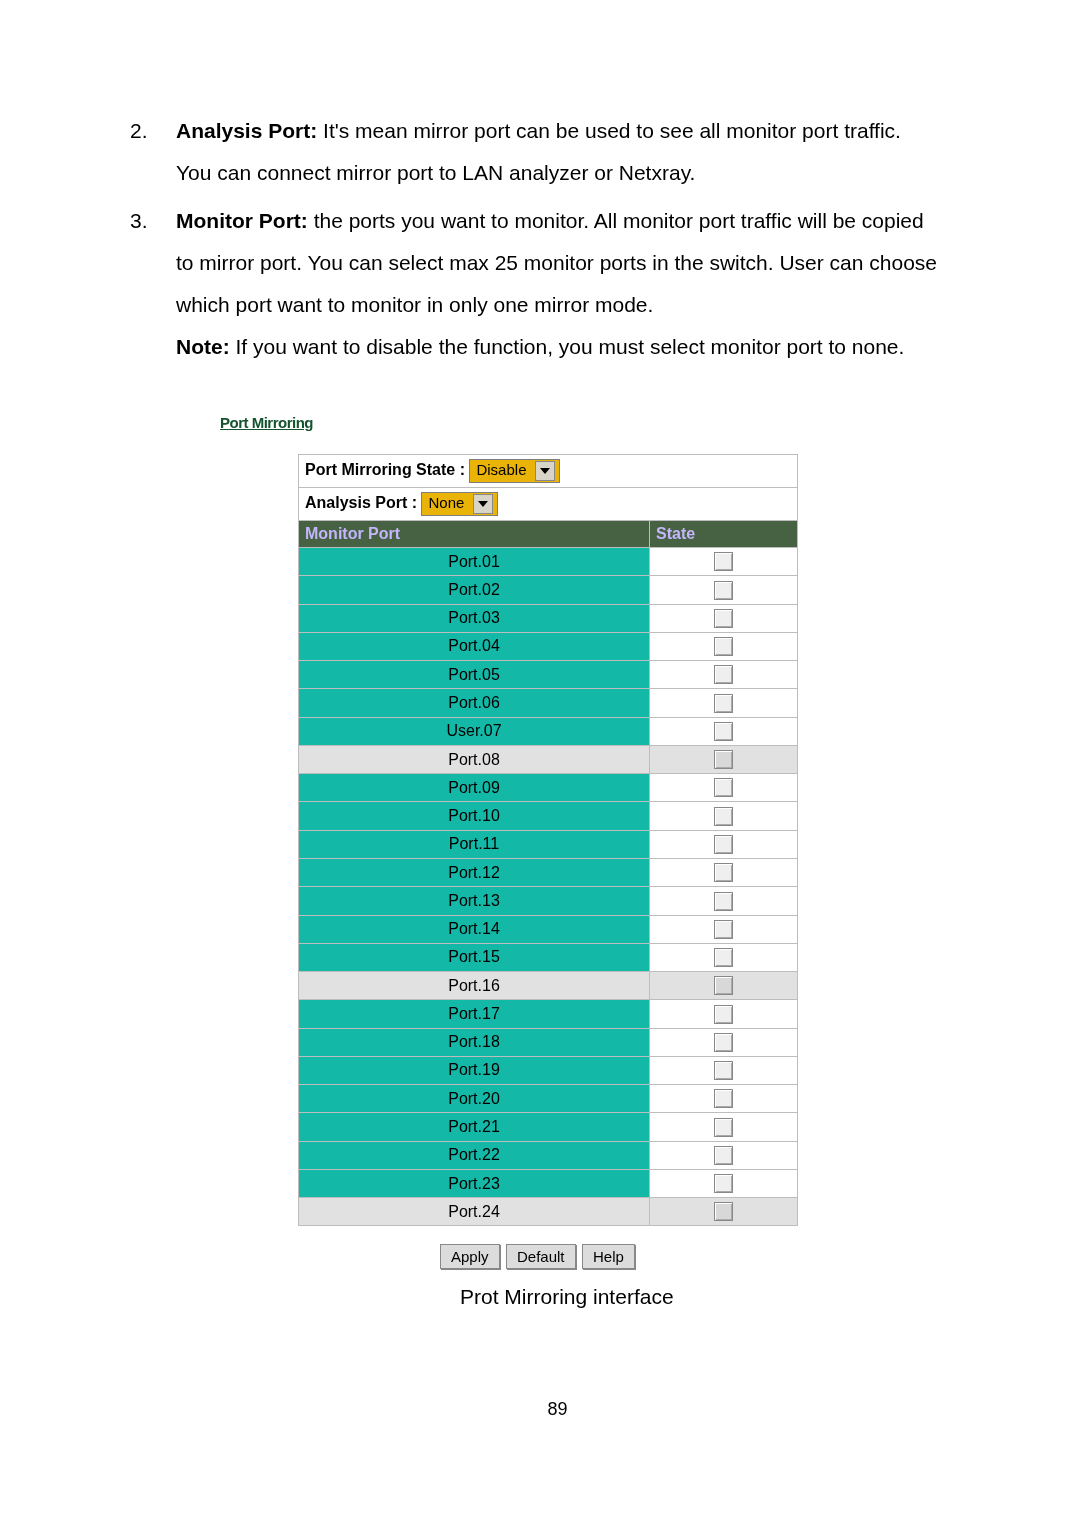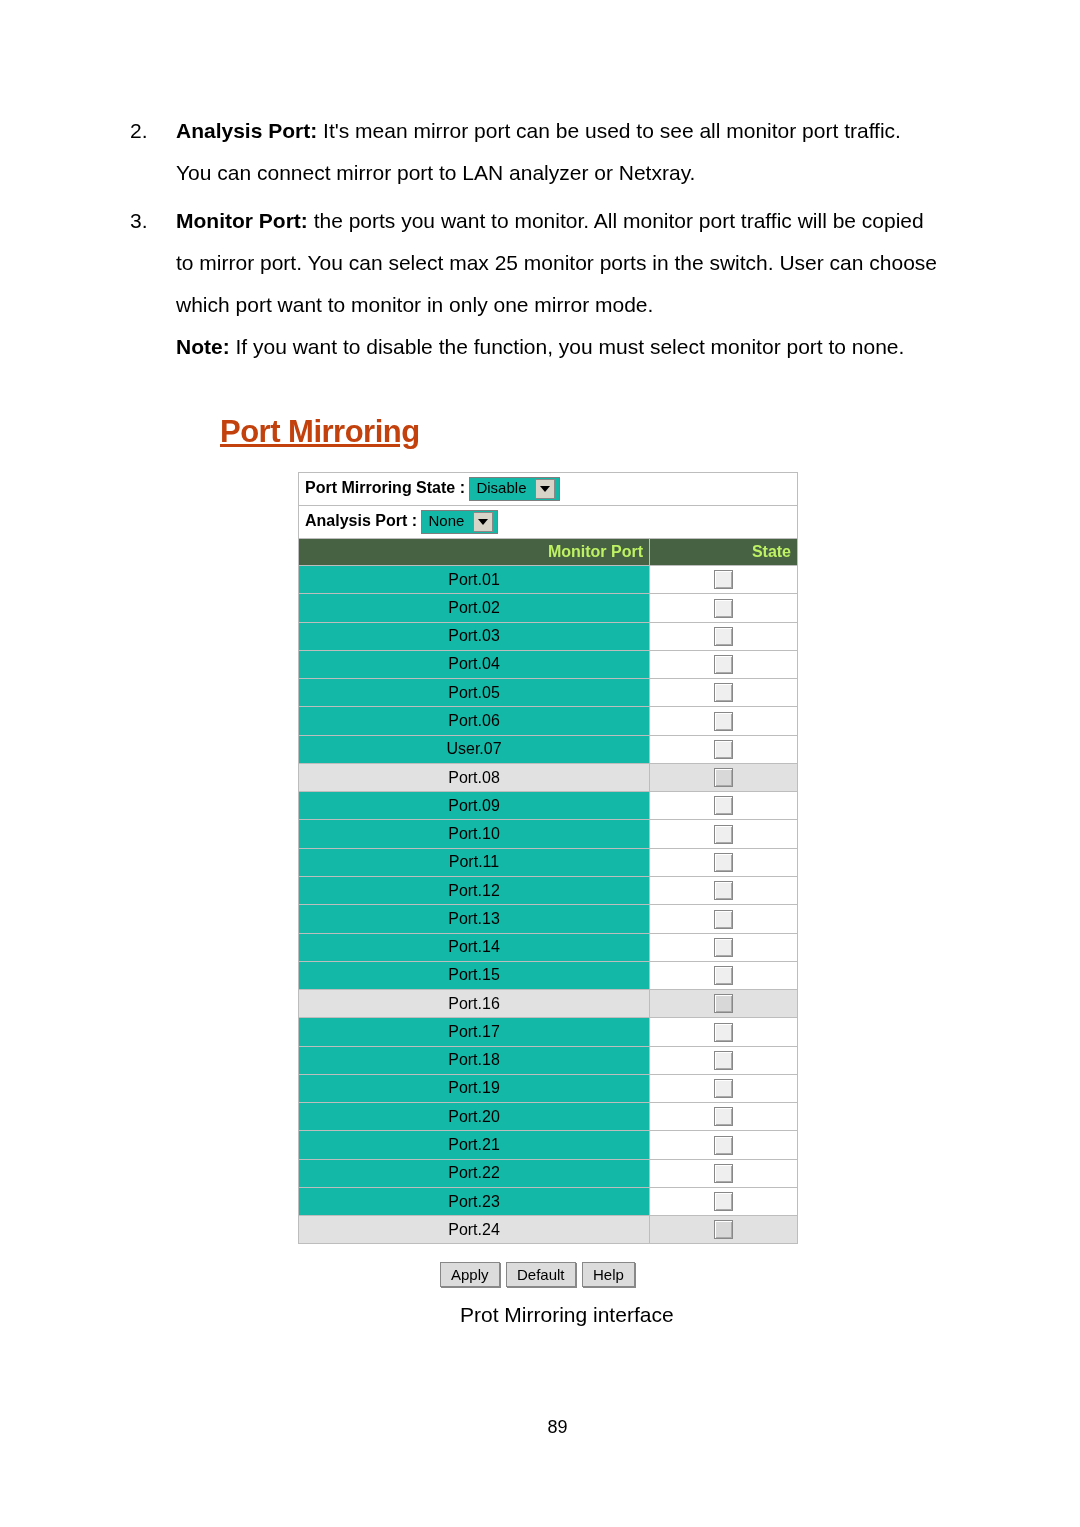--- a/index.html
+++ b/index.html
@@ -27,23 +27,23 @@
     flex: 1;
   }
   .list-body .hang {
     display: block;
   }
   .bold { font-weight: bold; }
   .section-title {
     margin-top: 40px;
     margin-left: 90px;
     font-family: Tahoma, Arial, sans-serif;
-    font-size: 31px;
+    font-size: 15px;
     font-weight: bold;
-    color: #c2410c;
+    color: #14532d;
     text-decoration: underline;
     letter-spacing: -0.5px;
     display:inline-block;
     width:260px;
   }
   .table-wrap {
     margin: 22px 0 0 168px;
     width: 500px;
   }
   table.mirror {
@@ -55,21 +55,21 @@
   table.mirror th, table.mirror td {
     border: 1px solid #bdbdbd;
     padding: 4px 6px;
   }
   td.ctrl-row {
     background:#fff;
     font-weight:bold;
   }
   .select-box {
     display:inline-block;
-    background:#14b8a6;
+    background:#eab308;
     border:1px solid #7e7e7e;
     font-size:15px;
     padding:1px 4px 1px 6px;
     font-weight:normal;
     position:relative;
     line-height:18px;
   }
   .select-box .caret {
     display:inline-block;
     width:18px;
@@ -83,23 +83,23 @@
   .select-box .caret::after{
     content:"";
     position:absolute;
     left:4px; top:6px;
     border-left:5px solid transparent;
     border-right:5px solid transparent;
     border-top:6px solid #000;
   }
   th.header {
     background:#466242;
-    color:#bef264;
+    color:#c4b5fd;
     font-weight:bold;
-    text-align:right;
+    text-align:left;
     padding:5px 0;
   }
   td.portcell { text-align:center; background:#14b8a6; }
   td.statecell { text-align:center; background:#fff; width:135px; }
   tr.alt td.portcell, tr.alt td.statecell { background:#e1e1e1; }
   .chk {
     display:inline-block;
     width:17px; height:17px;
     background:#efefef;
     border:1px solid #888;

